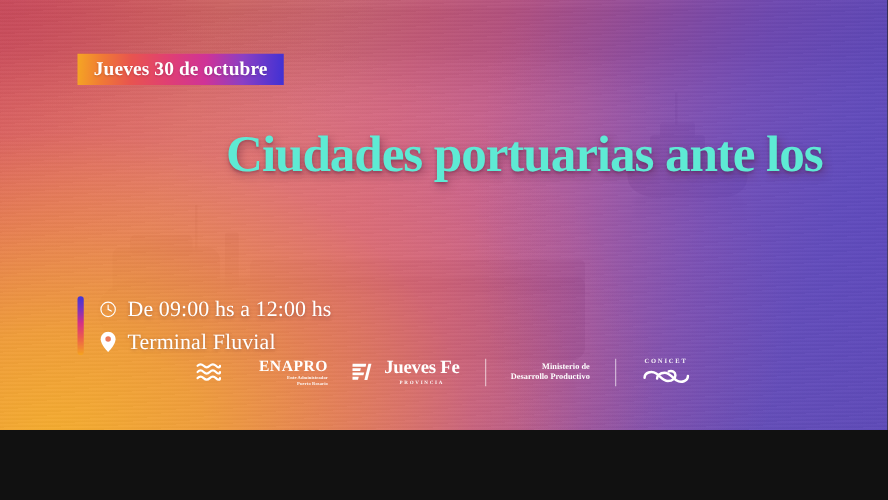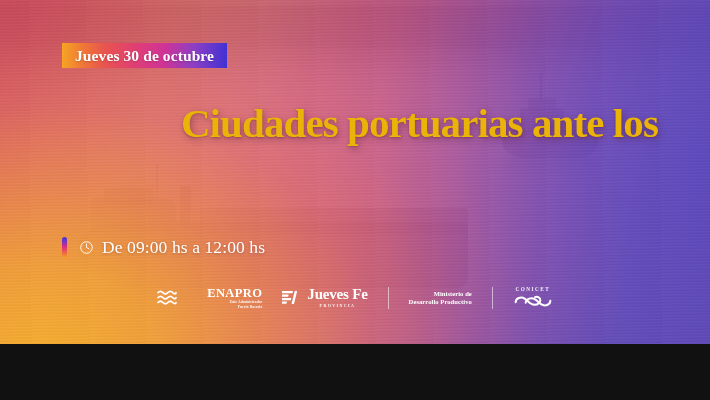--- a/index.html
+++ b/index.html
@@ -312,21 +312,21 @@
     text-shadow: 0 1px 2px rgba(0,0,0,.20);
   }
 
   .title-block {
     position: absolute;
     left: 58px;
     top: 100px;
     width: 600px;
   }
   .title-line {
-    color: #eab308;
+    color: #5eead4;
     font-size: 41px;
     line-height: 46px;
     font-weight: 700;
     letter-spacing: -0.9px;
     text-shadow: 2px 3px 7px rgba(90,30,60,.42), 0 1px 2px rgba(80,24,54,.30);
     white-space: nowrap;
   }
 
   .details {
     position: absolute;
@@ -508,20 +508,29 @@
         <div class="detail-row">
           <span class="detail-icon">
             <svg width="15" height="15" viewBox="0 0 24 24" fill="none" stroke="#ffffff" stroke-width="1.5">
               <circle cx="12" cy="12" r="9.2"></circle>
               <path d="M12 6.4 V12 L16 14.2" stroke-linecap="round"></path>
             </svg>
           </span>
           <span>De 09:00 hs a 12:00 hs</span>
         </div>
 
+        <div class="detail-row">
+          <span class="detail-icon">
+            <svg width="13" height="17" viewBox="0 0 24 30" fill="#ffffff">
+              <path d="M12 0C5.9 0 1 4.9 1 11c0 8 11 19 11 19s11-11 11-19C23 4.9 18.1 0 12 0z"></path>
+              <circle cx="12" cy="10.8" r="4.1" fill="rgba(236,120,90,1)"></circle>
+            </svg>
+          </span>
+          <span>Terminal Fluvial</span>
+        </div>
 
       </div>
     </div>
 
     <div class="logos">
 
       <div class="logo">
         <svg class="enapro-mark" viewBox="0 0 24 22">
           <path d="M1 4.5c2-2 4-2 6 0s4 2 6 0 4-2 6 0 4 2 4 0" stroke="#ffffff" stroke-width="2.1" fill="none" stroke-linecap="round"></path>
           <path d="M1 10.5c2-2 4-2 6 0s4 2 6 0 4-2 6 0 4 2 4 0" stroke="#ffffff" stroke-width="2.1" fill="none" stroke-linecap="round"></path>

